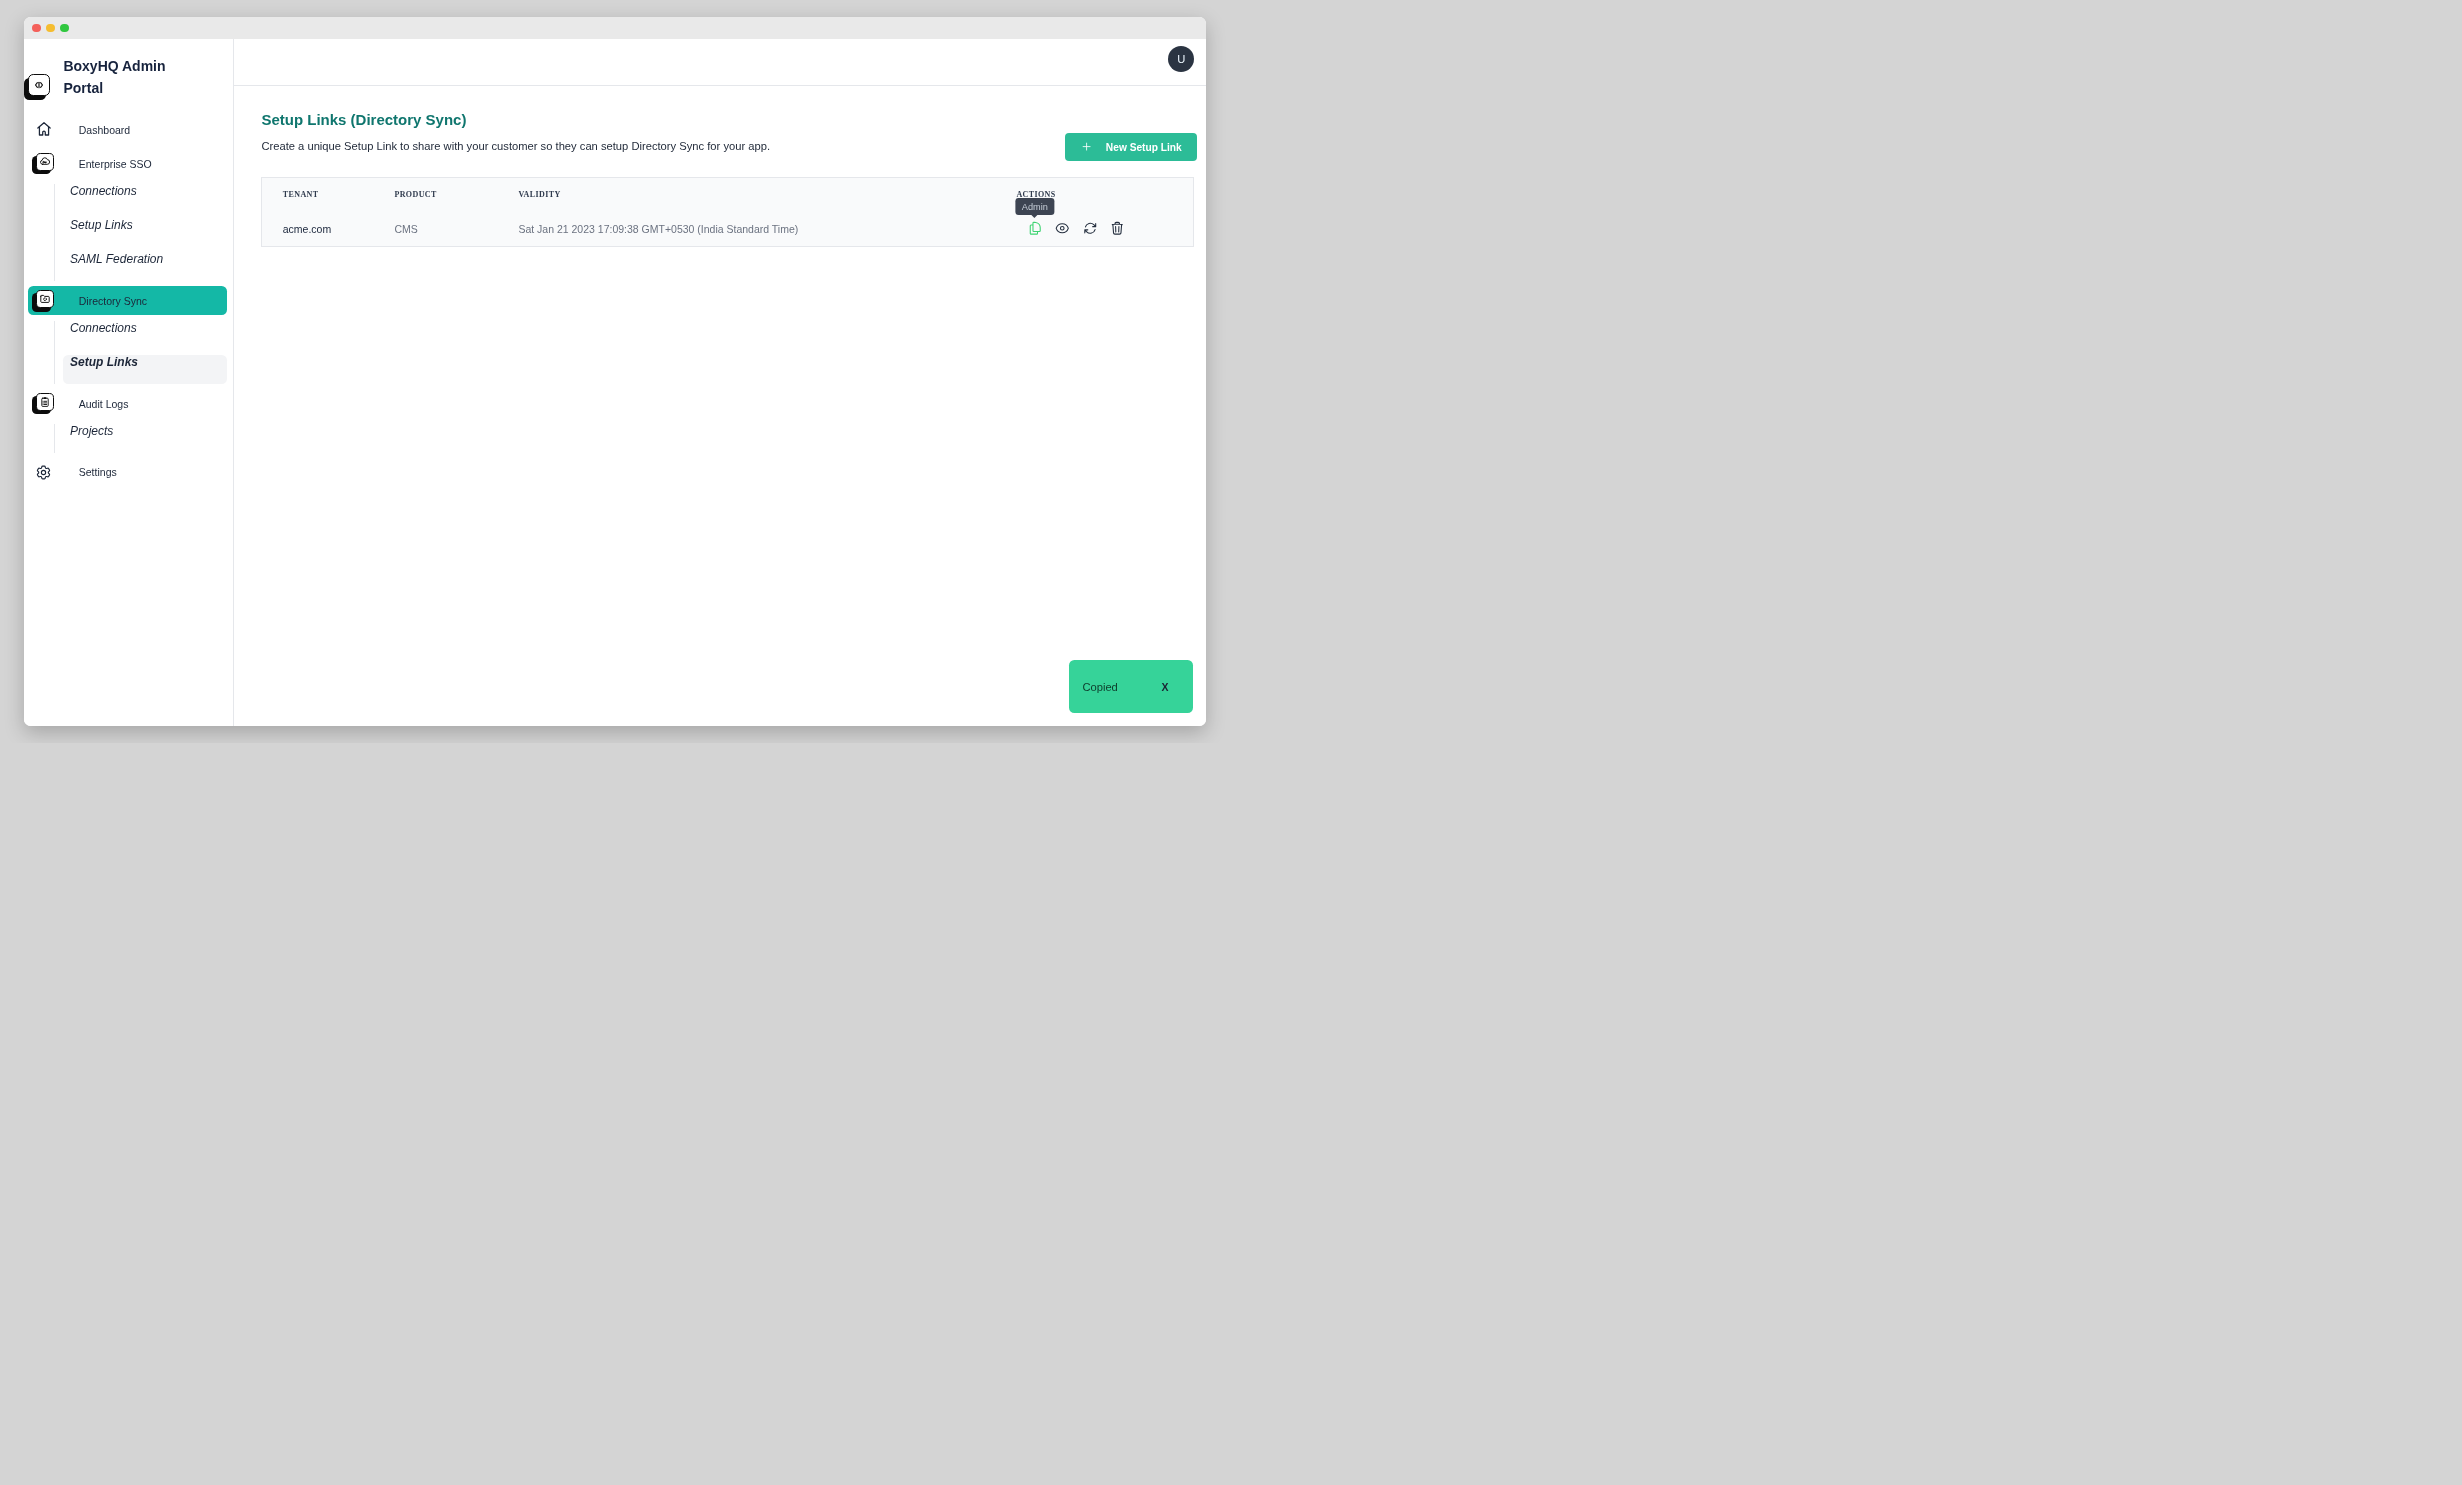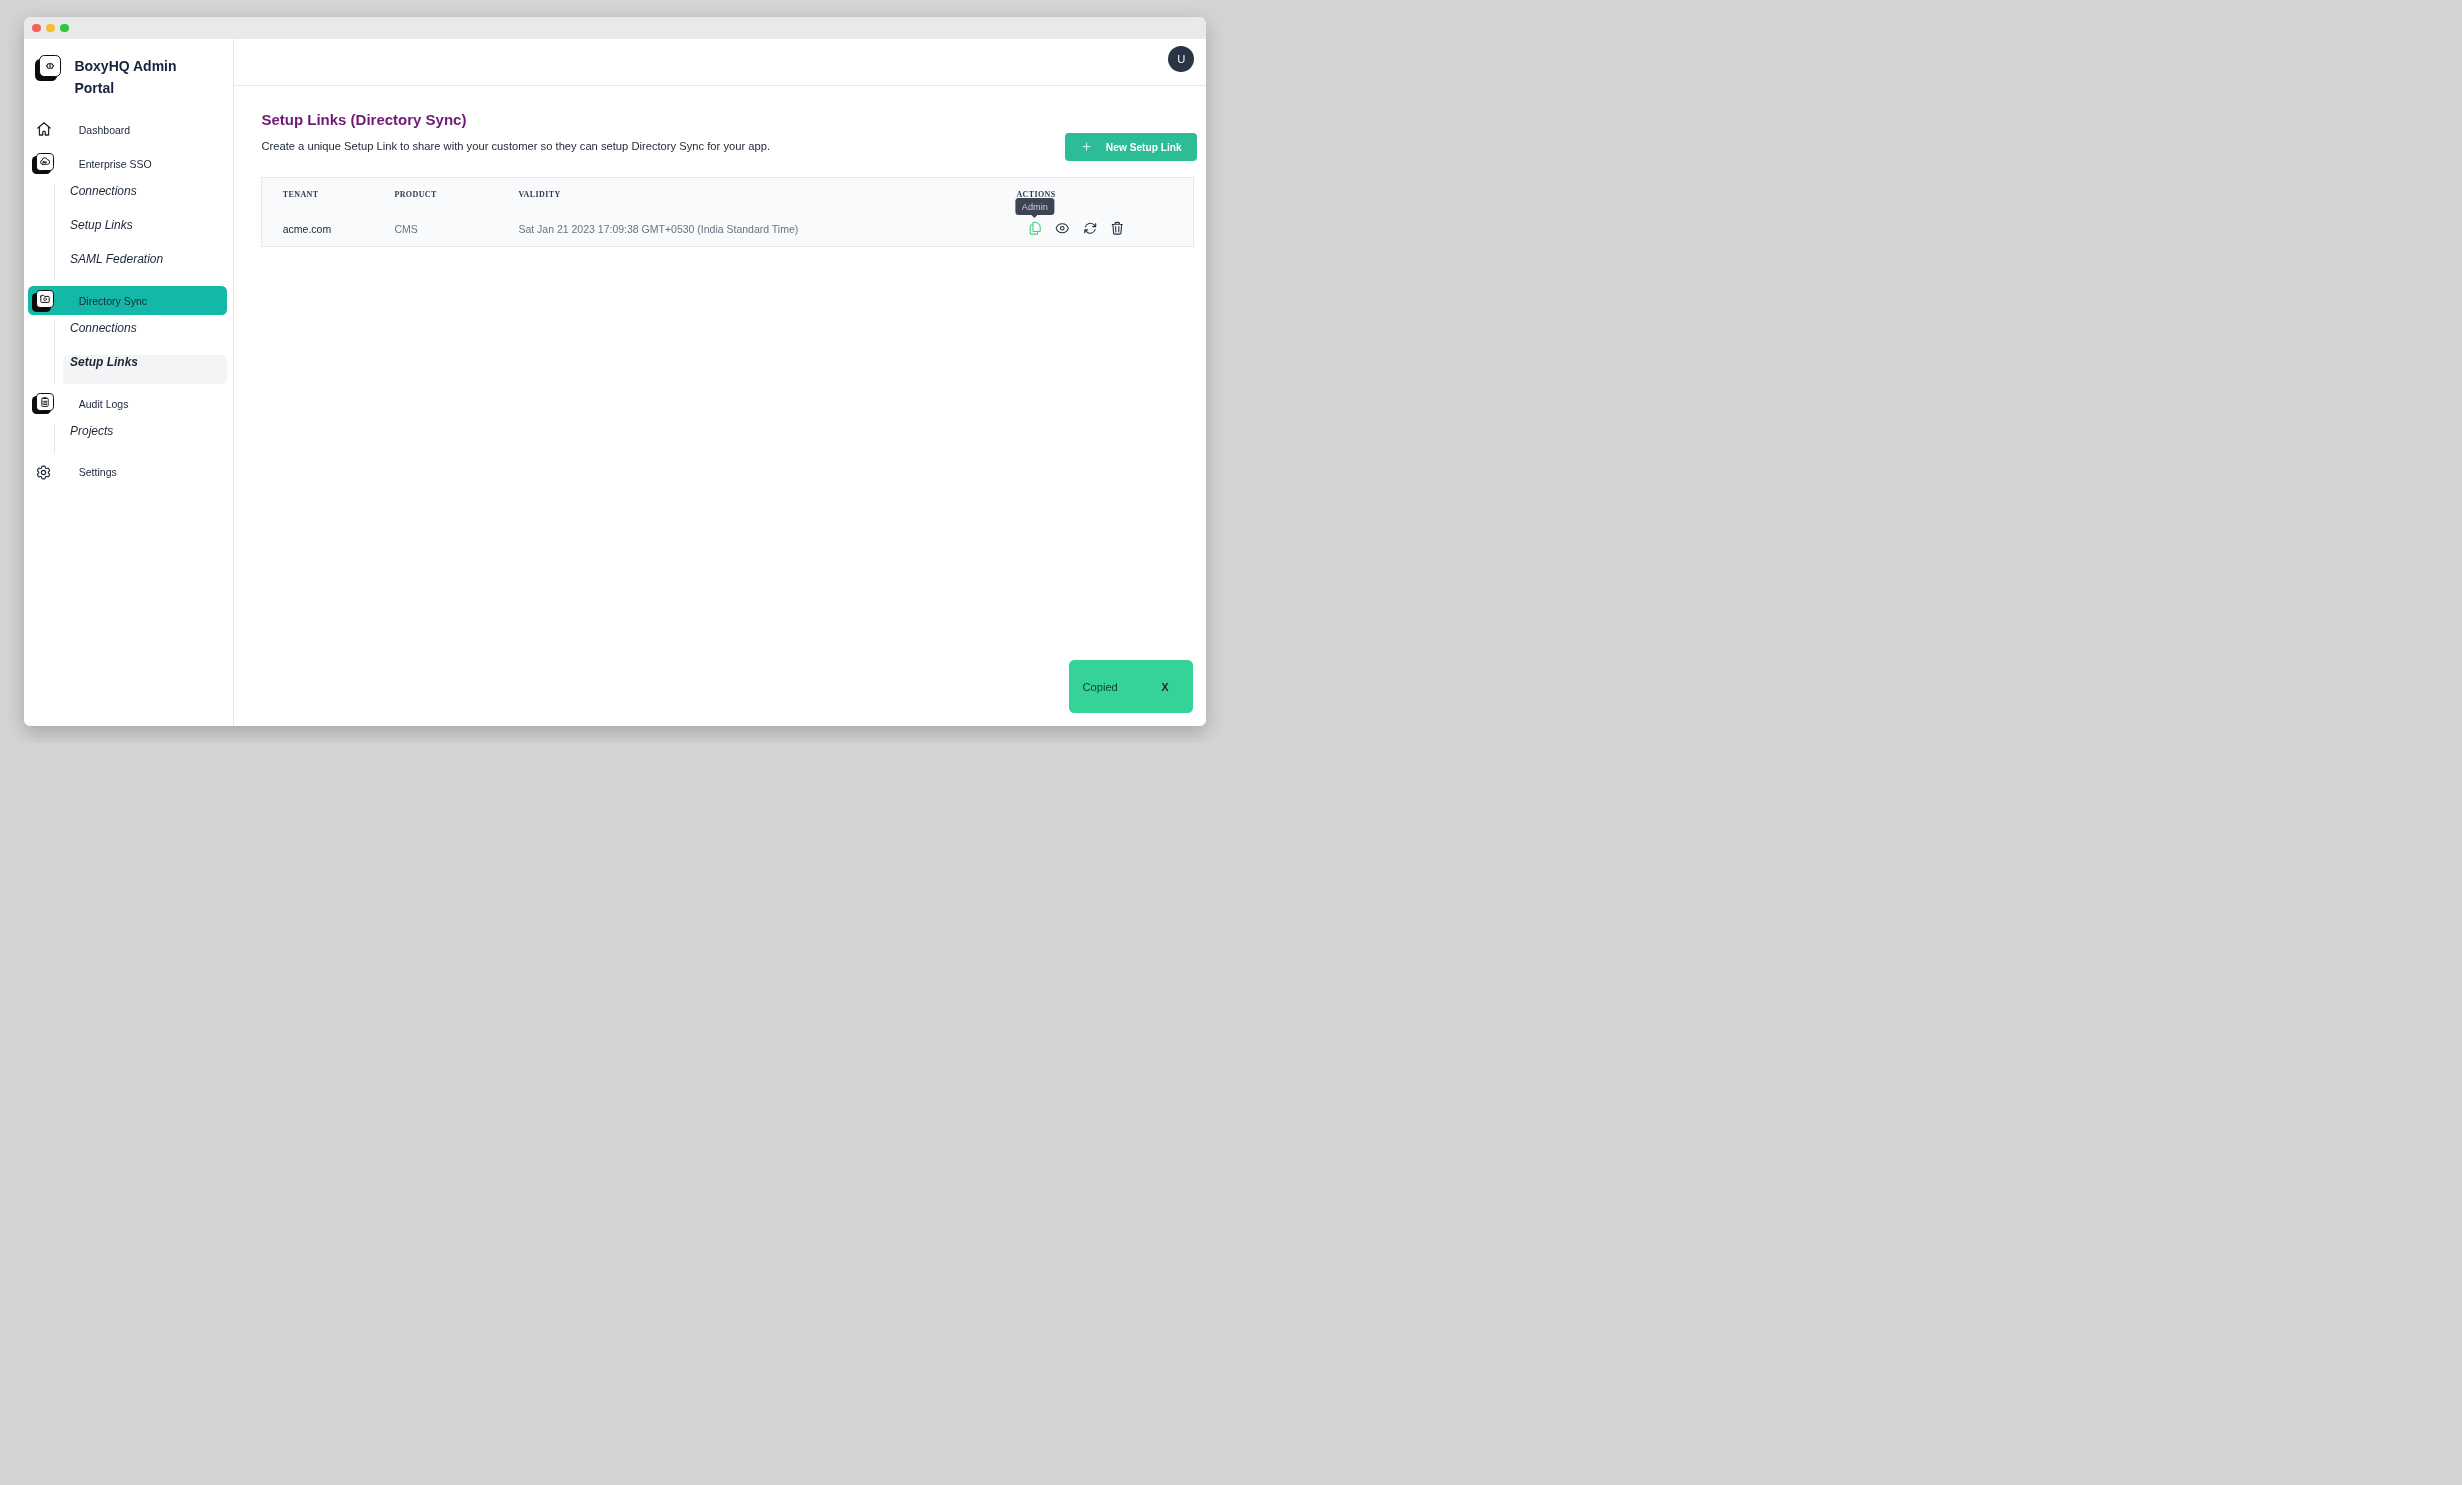--- a/index.html
+++ b/index.html
@@ -19,21 +19,21 @@
   .titlebar { flex:none; height:22px; background:#e9e9e9; display:flex; align-items:center; padding-left:8px; gap:5.3px; }
   .light { width:8.6px; height:8.6px; border-radius:50%; }
   .light.red { background:#f4605a; }
   .light.yellow { background:#f5bd30; }
   .light.green { background:#30c73f; }
 
   .app-body { flex:1; display:flex; min-height:0; position:relative; }
 
   
   .sidebar { width:210px; flex:none; border-right:0.7px solid #e5e7eb; position:relative; background:#fff; }
-  .logo-row { display:flex; align-items:flex-start; gap:13px; padding:16px 0 0 11px; }
+  .logo-row { display:flex; align-items:flex-end; gap:13px; padding:16px 0 0 0; }
   .logo-title { font-size:14px; line-height:22.4px; font-weight:bold; color:#17233d; width:122px; }
 
   
   .keycap { position:relative; width:22.4px; height:22.4px; flex:none; }
   .keycap .kc-shadow { position:absolute; left:0; top:3.3px; width:18.5px; height:18.5px; background:#0c0c0c; border-radius:4.6px; }
   .keycap .kc-face { position:absolute; left:3.3px; top:0; width:18.5px; height:18.5px; background:#fff; border:1.6px solid #0c0c0c; border-radius:4.6px; display:flex; align-items:center; justify-content:center; }
   .keycap.lg { width:26px; height:26px; }
   .keycap.lg .kc-shadow { width:22px; height:22px; top:4px; border-radius:5.3px; }
   .keycap.lg .kc-face { width:22px; height:22px; border-radius:5.3px; border-width:1.7px; }
 
@@ -45,21 +45,21 @@
   .nav-sub { height:29px; margin:0 0 5.3px 7.3px; border-radius:5.3px; display:flex; align-items:flex-start; padding-left:7.3px; font-size:12px; color:#1c2638; cursor:pointer;font-style:italic; }
   .nav-group .nav-sub:last-child { margin-bottom:0; }
   .nav-sub.active { background:#f3f4f6; font-weight:bold; }
 
   
   .main { flex:1; position:relative; background:#fff; min-width:0; }
   .main-header { height:47px; border-bottom:0.7px solid #e5e7eb; position:relative; }
   .avatar { position:absolute; right:12px; top:7.3px; width:26px; height:26px; border-radius:50%; background:#2b3442; color:#ecf6fd; display:flex; align-items:center; justify-content:center; font-size:11.2px; cursor:pointer; }
 
   .content { padding-left:27px; }
-  .page-title { margin-top:24px; font-size:15px; line-height:20.4px; font-weight:bold; color:#701a75; }
+  .page-title { margin-top:24px; font-size:15px; line-height:20.4px; font-weight:bold; color:#0f766e; }
   .page-desc { margin-top:9.2px; font-size:11.2px; color:#242d3c; }
 
   .btn-new {
     position:absolute; top:94px; right:9.2px; width:132px; height:28px;
     background:#2cbc97; color:#fff; border:none; border-radius:4px;
     display:flex; align-items:center; justify-content:center; gap:14px;
     font-family:inherit; font-size:10.2px; font-weight:bold; cursor:pointer;
   }
 
   

